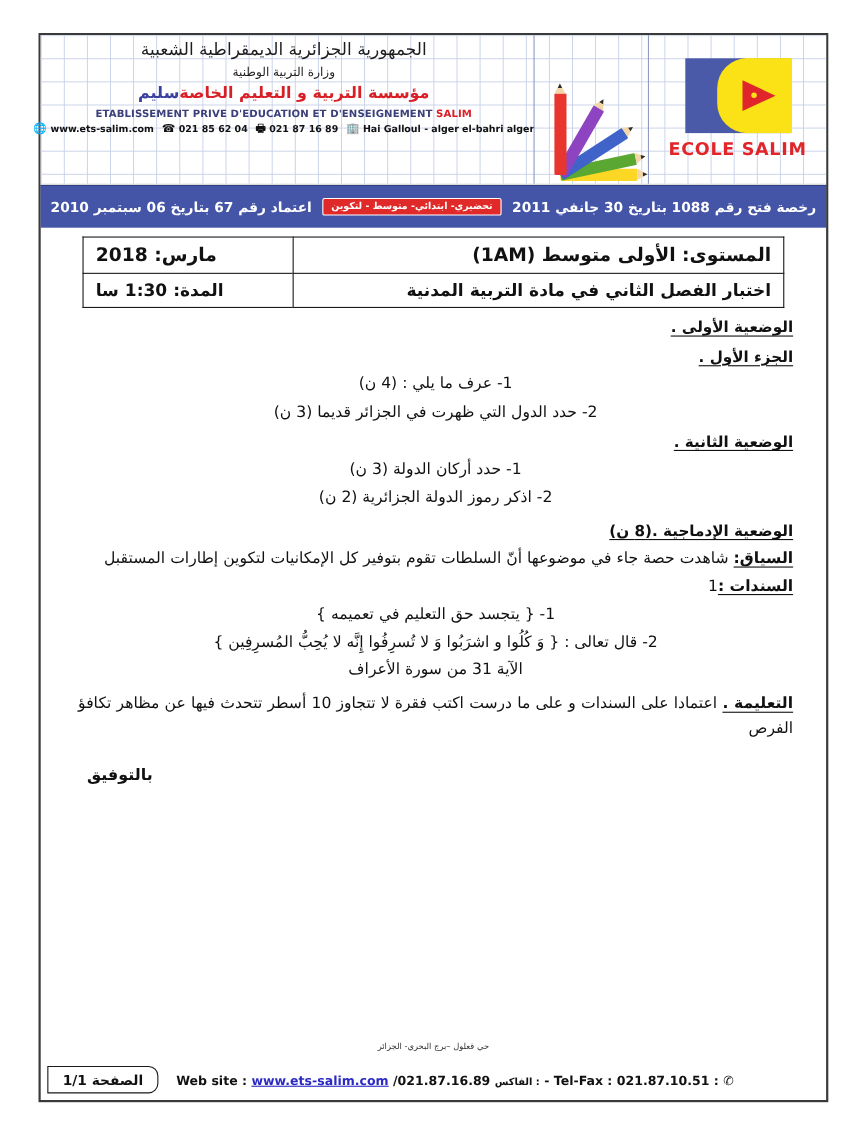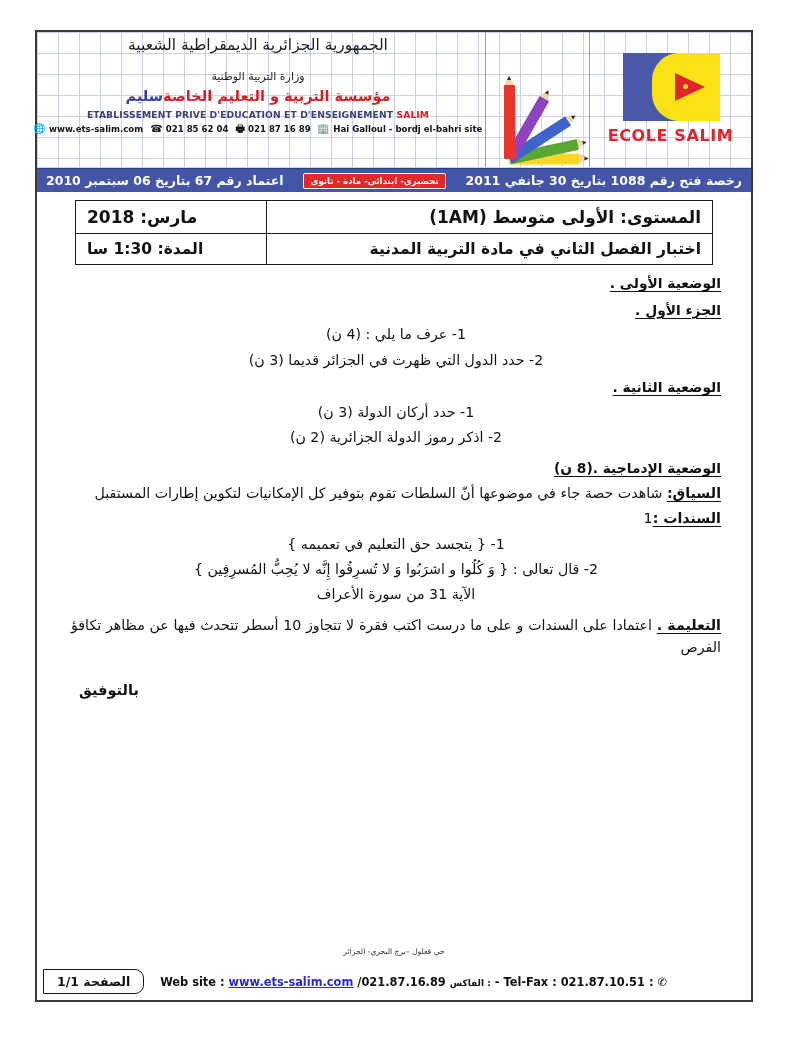--- a/index.html
+++ b/index.html
@@ -49,21 +49,21 @@
   .lh-l1 {
     font-size: 15.5px;
     color: #1d1d1d;
     letter-spacing: .2px;
     line-height: 1.25;
   }
   .lh-l2 {
     font-size: 11px;
     color: #1d1d1d;
     line-height: 1.3;
-    margin-top: 15px;
+    margin-top: 4px;
   }
   .lh-l3 {
     font-size: 14.5px;
     font-weight: bold;
     line-height: 1.35;
     margin-top: 2px;
     white-space: nowrap;
   }
   .lh-l3 .red { color: #d91f26; }
   .lh-l3 .blue { color: #3b3f9e; }
@@ -188,21 +188,21 @@
     margin-top: 5px;
     font-size: 16px;
     font-weight: bold;
     color: #e0262b;
     letter-spacing: .6px;
     direction: ltr;
   }
 
   
   .blue-bar {
-    height: 24px;
+    height: 39px;
     background: #4455a8;
     display: flex;
     flex-direction: row-reverse;
     align-items: center;
     justify-content: space-between;
     padding: 0 9px;
     direction: rtl;
     border-top: 1px solid #2f3c80;
   }
   .bb-seg {
@@ -363,21 +363,21 @@
         <span class="ci">
           <span class="gl">☎</span>
           <span>021 85 62 04</span>
         </span>
         <span class="ci">
           <span class="gl">🖶</span>
           <span>021 87 16 89</span>
         </span>
         <span class="ci">
           <span class="gl">🏢</span>
-          <span>Hai Galloul - bordj el-bahri site</span>
+          <span>Hai Galloul - alger el-bahri alger</span>
         </span>
       </div>
     </div>
 
     <div class="lh-pencils">
       <span class="pencil p-yellow"></span>
       <span class="pencil p-green"></span>
       <span class="pencil p-blue"></span>
       <span class="pencil p-purple"></span>
       <span class="pencil p-red"></span>
@@ -392,21 +392,21 @@
         </span>
         <span class="tri"></span>
         <span class="dot"></span>
       </div>
       <div class="logo-word">ECOLE SALIM</div>
     </div>
   </div>
 
   <div class="blue-bar">
     <div class="bb-seg">اعتماد رقم 67 بتاريخ 06 سبتمبر 2010</div>
-    <div class="bb-badge">تحضيري- ابتدائي- مادة - ثانوي</div>
+    <div class="bb-badge">تحضيري- ابتدائي- متوسط - لتكوين</div>
     <div class="bb-seg">رخصة فتح رقم 1088 بتاريخ 30 جانفي 2011</div>
   </div>
 
   <div class="title-wrap">
     <table class="title-table">
       <tbody>
           <tr>
         <td class="tt-main">المستوى: الأولى  متوسط (1AM)</td>
         <td class="tt-side">مارس: 2018</td>
       </tr>

